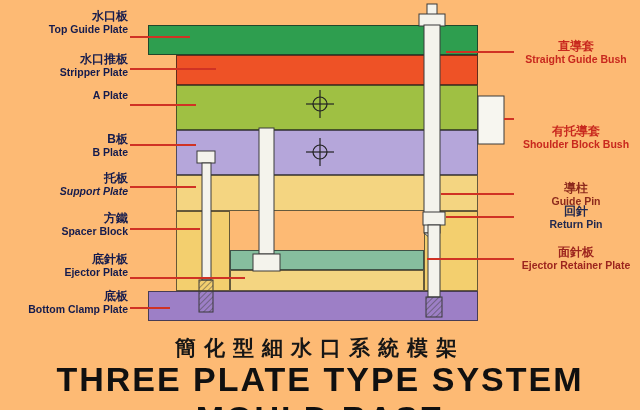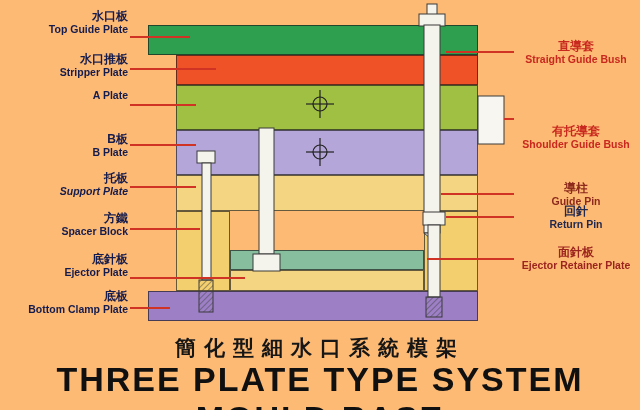--- a/index.html
+++ b/index.html
@@ -132,21 +132,21 @@
     <div class="zh">底板</div>
     <div class="en">Bottom Clamp Plate</div>
   </div>
 
   <div class="lbl right" style="top: 39px; color: rgb(200, 40, 30);">
     <div class="zh">直導套</div>
     <div class="en">Straight Guide Bush</div>
   </div>
   <div class="lbl right" style="top: 116px; color: rgb(200, 40, 30); margin-top: 8px;">
     <div class="zh">有托導套</div>
-    <div class="en">Shoulder Guide Bush</div>
+    <div class="en">Shoulder Block Bush</div>
   </div>
   <div class="lbl right" style="top: 181px; color: rgb(141, 42, 28);">
     <div class="zh">導柱</div>
     <div class="en">Guide Pin</div>
   </div>
   <div class="lbl right" style="top: 204px; color: rgb(34, 41, 79);">
     <div class="zh">回針</div>
     <div class="en">Return Pin</div>
   </div>
   <div class="lbl right" style="top: 245px; color: rgb(156, 36, 30);">

